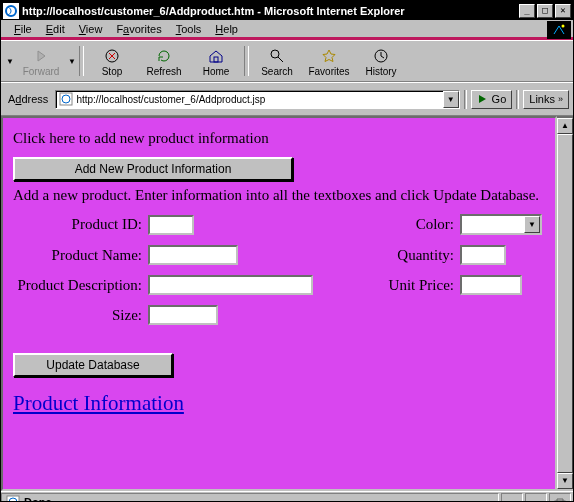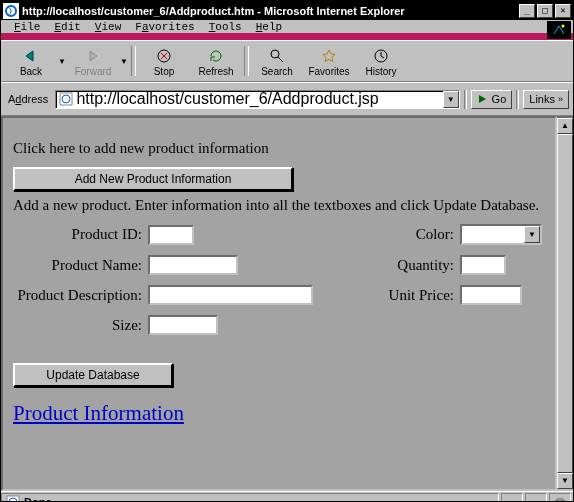--- a/index.html
+++ b/index.html
@@ -46,23 +46,22 @@
     color:#000;
     cursor:default;
   }
   
   .menu-bar {
     height: 20px;
     background: #c0c0c0;
     display: flex;
     align-items: center;
     padding: 0 6px;
-    border-bottom:7px solid #be185d;
+    border-bottom:3px solid #be185d;
     position: relative;
-    font-family: Liberation Mono, monospace;
   }
   .menu-item {
     padding: 2px 7px;
     font-size: 11px;
     cursor: default;
   }
   .menu-item u { text-decoration: underline; }
   .ie-throbber {
     position:absolute; right:2px; top:1px;
     width: 24px; height:18px;
@@ -112,44 +111,44 @@
   .addr-label{font-size:11px;padding:0 3px;}
   .addr-field{
     flex:1;display:flex;align-items:center;
     background:#fff;border:1px solid #808080;
     border-right-color:#fff;border-bottom-color:#fff;
     box-shadow: inset 1px 1px 0 #000;
     height:19px;
   }
   .addr-field .ie-page-icon{width:16px;height:16px;margin:0 2px;display:flex;align-items:center;justify-content:center;}
   .addr-field input{
-    flex:1;border:none;outline:none;font-size:16px;font-family:inherit;background:transparent;
+    flex:1;border:none;outline:none;font-size:10px;font-family:inherit;background:transparent;
   }
   .addr-drop{
     width:16px;height:17px;background:#c0c0c0;
     border:1px solid #fff;border-right-color:#404040;border-bottom-color:#404040;
     font-size:8px;text-align:center;line-height:15px;
   }
   .go-btn, .links-btn{
     height:19px;padding:0 5px;
     display:flex;align-items:center;gap:3px;
     border:1px solid #fff;border-right-color:#404040;border-bottom-color:#404040;
     background:#c0c0c0;font-size:11px;cursor:default;
   }
   .tiny-sep{width:3px;height:19px;border-left:1px solid #808080;border-right:1px solid #fff;}
   
   .content-row{
     display:flex;
     height: calc(100% - 19px - 20px - 42px - 24px - 20px); 
     background:#c0c0c0;
   }
   .page{
-    flex:1;background:#a3a3a3;
+    flex:1;background:#d946ef;
     border:2px inset #c0c0c0;
-    padding:16px 10px 10px 10px;
+    padding:6px 10px 10px 10px;
     font-family:"Times New Roman",serif;
     font-size:15px;color:#000;
     position:relative;
     overflow:hidden;
   }
   .scrollbar{
     width:16px;background:#c0c0c0;
     border-top:2px inset #c0c0c0;border-bottom:2px inset #c0c0c0;
     display:flex;flex-direction:column;
   }
@@ -242,28 +241,20 @@
   <div class="ie-throbber">
     <svg width="18" height="14" viewBox="0 0 18 14">
         <rect width="18" height="14" fill="#000"></rect>
         <path d="M4 11l5-8 5 8" fill="none" stroke="#00aaff"></path>
         <circle cx="13" cy="3" r="1.5" fill="#ff0"></circle>
       </svg>
   </div>
 </div>
 
 <div class="toolbar">
-  <div class="tool-btn">
-    <div class="icon">
-        <svg width="18" height="14">
-          <path d="M11 2l-7 5 7 5z" fill="#008080" stroke="#004040"></path>
-        </svg>
-      </div>
-    <span>Back</span>
-  </div>
   <div class="tool-drop">▼</div>
   <div class="tool-btn dis">
     <div class="icon">
         <svg width="18" height="14">
           <path d="M6 2l7 5-7 5z" fill="#b0b0b0" stroke="#909090"></path>
         </svg>
       </div>
     <span>Forward</span>
   </div>
   <div class="tool-drop">▼</div>
@@ -278,20 +269,29 @@
     <span>Stop</span>
   </div>
   <div class="tool-btn">
     <div class="icon">
         <svg width="16" height="16">
           <path d="M3 8a5 5 0 1 1 2 4" fill="none" stroke="#060"></path>
           <path d="M3 13v-4h4" fill="none" stroke="#060"></path>
         </svg>
       </div>
     <span>Refresh</span>
+  </div>
+  <div class="tool-btn">
+    <div class="icon">
+        <svg width="16" height="16">
+          <path d="M2 8l6-5 6 5v6H2z" fill="none" stroke="#008"></path>
+          <rect x="6" y="9" width="4" height="5" fill="none" stroke="#008"></rect>
+        </svg>
+      </div>
+    <span>Home</span>
   </div>
   <div class="tool-sep"></div>
   <div class="tool-btn">
     <div class="icon">
         <svg width="16" height="16">
           <circle cx="6" cy="6" r="4" fill="none" stroke="#000"></circle>
           <path d="M9 9l5 5" stroke="#000"></path>
         </svg>
       </div>
     <span>Search</span>

